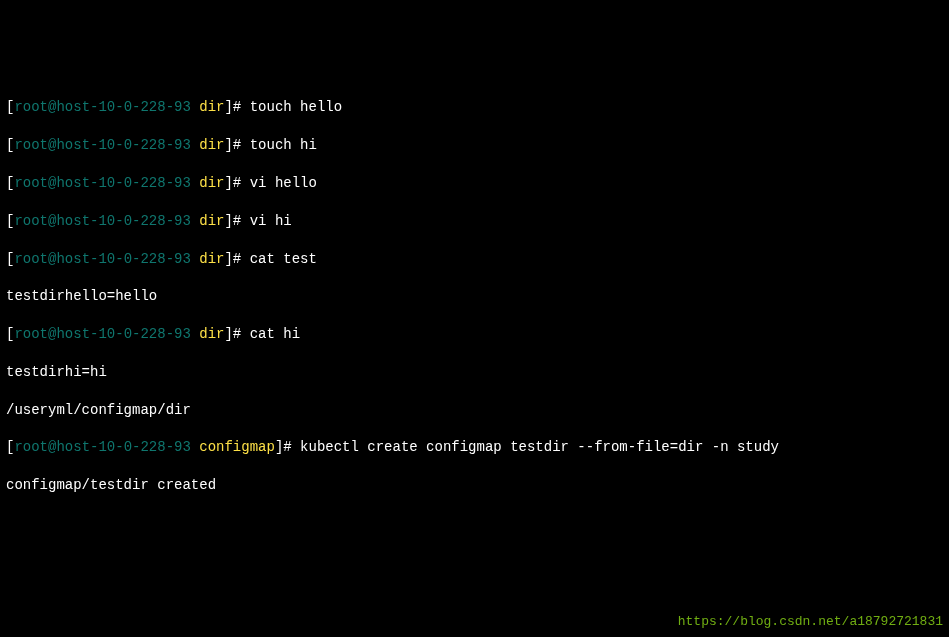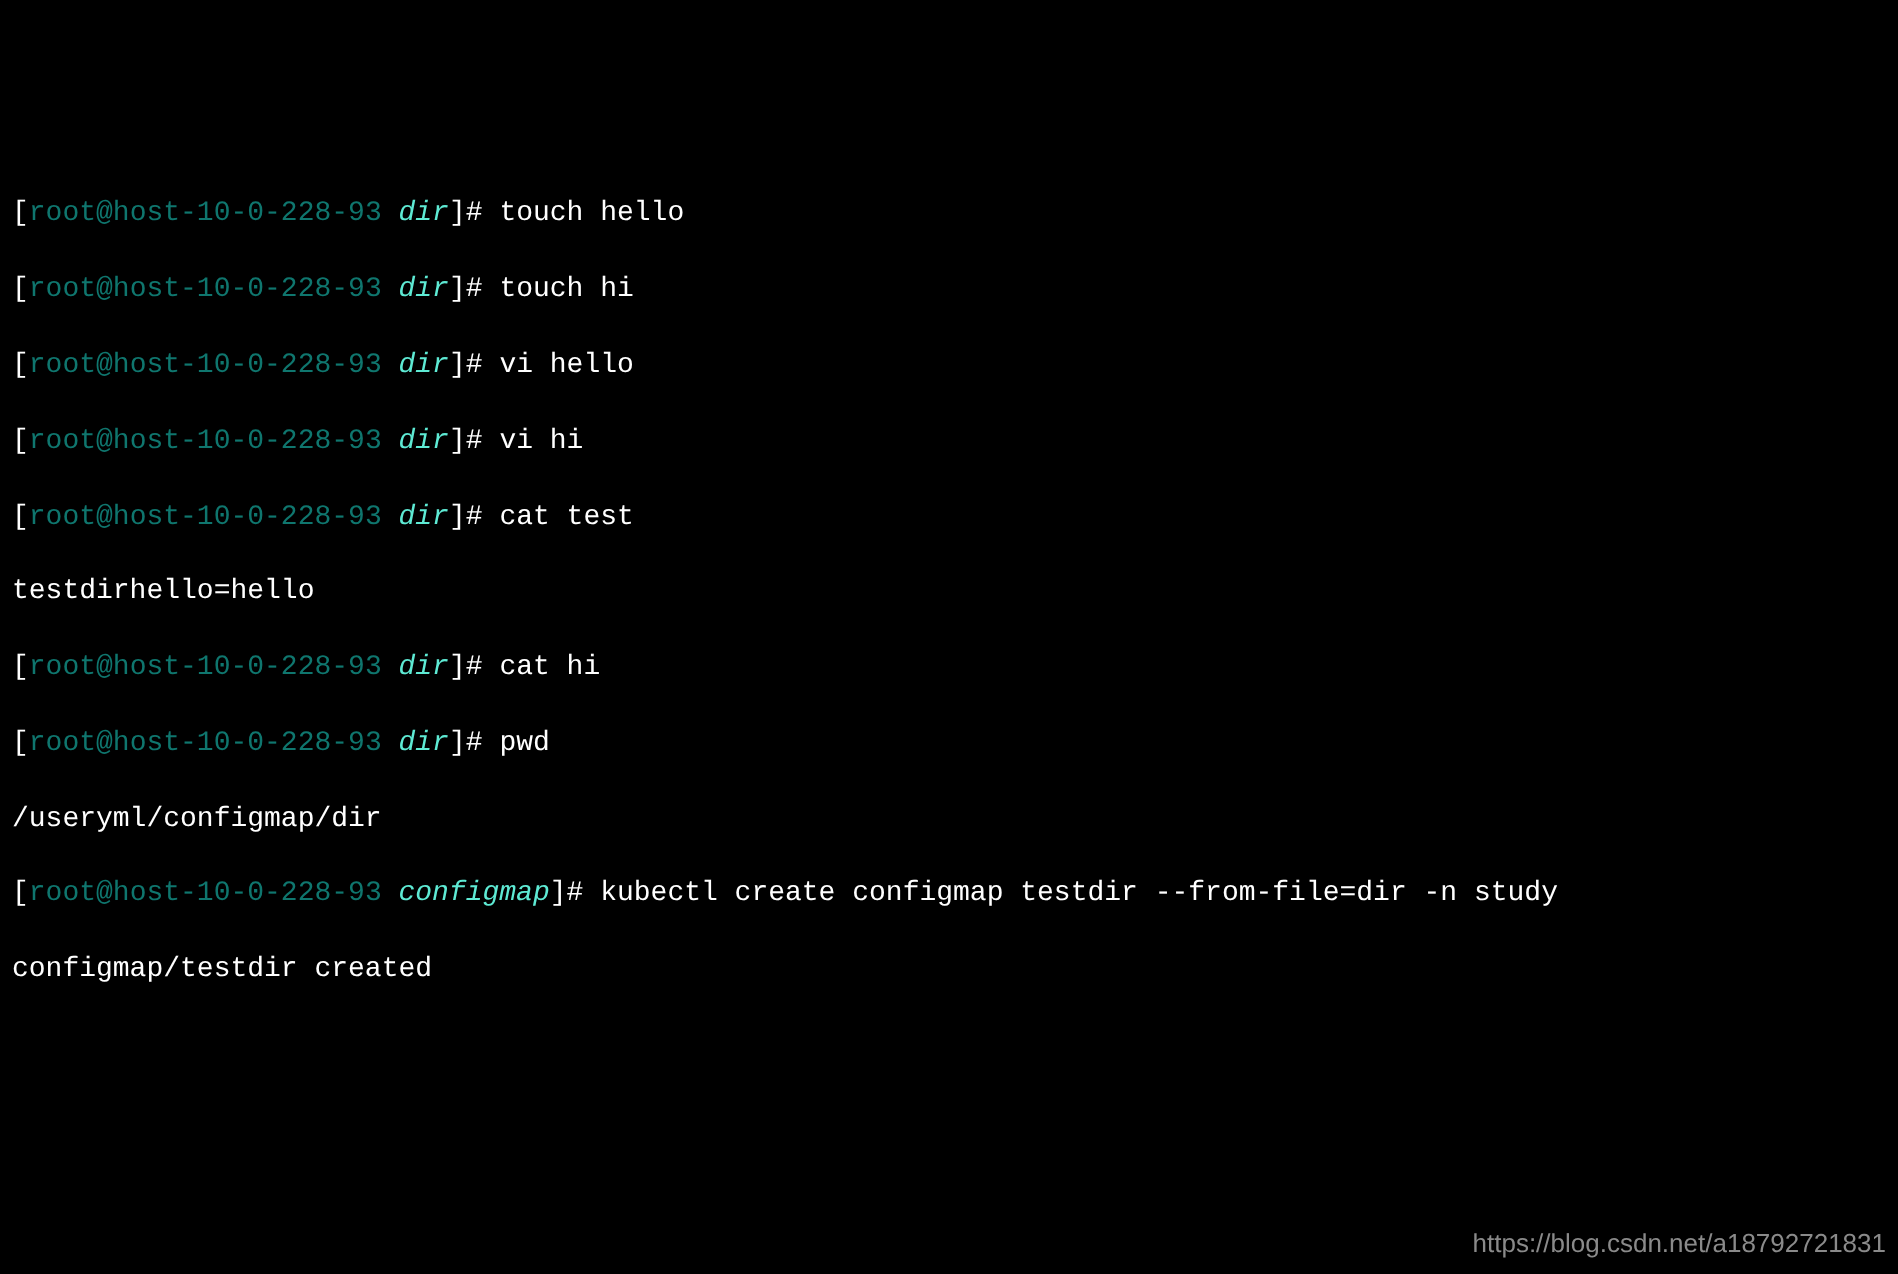--- a/index.html
+++ b/index.html
@@ -20,32 +20,31 @@
       position: relative;
       white-space: pre;
     }
     .line {
       display: block;
     }
     .red {
       color: #0f766e;
     }
     .cyan {
-      color: #5eead4;
-      font-style: italic;
+      color: #fde047;
     }
     .white {
       color: #fff;
     }
     .watermark {
       position: absolute;
       right: 6px;
       bottom: 6px;
-      color: #a3a3a3;
-      font-family: Liberation Sans, sans-serif;
+      color: #84cc16;
+      font-family: Liberation Mono, monospace;
       font-size: 13px;
       opacity: 0.85;
       margin-top: 32px;
     }
     .prompt-wrap {
       display: inline;
     }
   </style>
 </head>
 <body>
@@ -53,21 +52,21 @@
 
 
 <div>
 <span class="line"><span class="prompt-wrap"><span class="white">[</span><span class="red">root@</span><span class="red">host-10-0-228-93</span><span class="white"> </span><span class="cyan">dir</span><span class="white">]# </span></span><span>touch hello</span></span>
 <span class="line"><span class="prompt-wrap"><span class="white">[</span><span class="red">root@</span><span class="red">host-10-0-228-93</span><span class="white"> </span><span class="cyan">dir</span><span class="white">]# </span></span><span>touch hi</span></span>
 <span class="line"><span class="prompt-wrap"><span class="white">[</span><span class="red">root@</span><span class="red">host-10-0-228-93</span><span class="white"> </span><span class="cyan">dir</span><span class="white">]# </span></span><span>vi hello</span></span>
 <span class="line"><span class="prompt-wrap"><span class="white">[</span><span class="red">root@</span><span class="red">host-10-0-228-93</span><span class="white"> </span><span class="cyan">dir</span><span class="white">]# </span></span><span>vi hi</span></span>
 <span class="line"><span class="prompt-wrap"><span class="white">[</span><span class="red">root@</span><span class="red">host-10-0-228-93</span><span class="white"> </span><span class="cyan">dir</span><span class="white">]# </span></span><span>cat test</span></span>
 <span class="line">testdirhello=hello</span>
 <span class="line"><span class="prompt-wrap"><span class="white">[</span><span class="red">root@</span><span class="red">host-10-0-228-93</span><span class="white"> </span><span class="cyan">dir</span><span class="white">]# </span></span><span>cat hi</span></span>
-<span class="line"><span class="prompt-wrap"><span class="white">[</span><span class="red">root@</span><span class="red">host-10-0-228-93</span><span class="white"> </span><span class="cyan">dir</span><span class="white">]# </span></span><span>pwd</span></span>
+<span class="line">testdirhi=hi</span>
 <span class="line">/useryml/configmap/dir</span>
 <span class="line"><span class="prompt-wrap"><span class="white">[</span><span class="red">root@</span><span class="red">host-10-0-228-93</span><span class="white"> </span><span class="cyan">configmap</span><span class="white">]# </span></span><span>kubectl create configmap testdir --from-file=dir -n study</span></span>
 <span class="line">configmap/testdir created</span>
 
 
 
 
 
 
 

